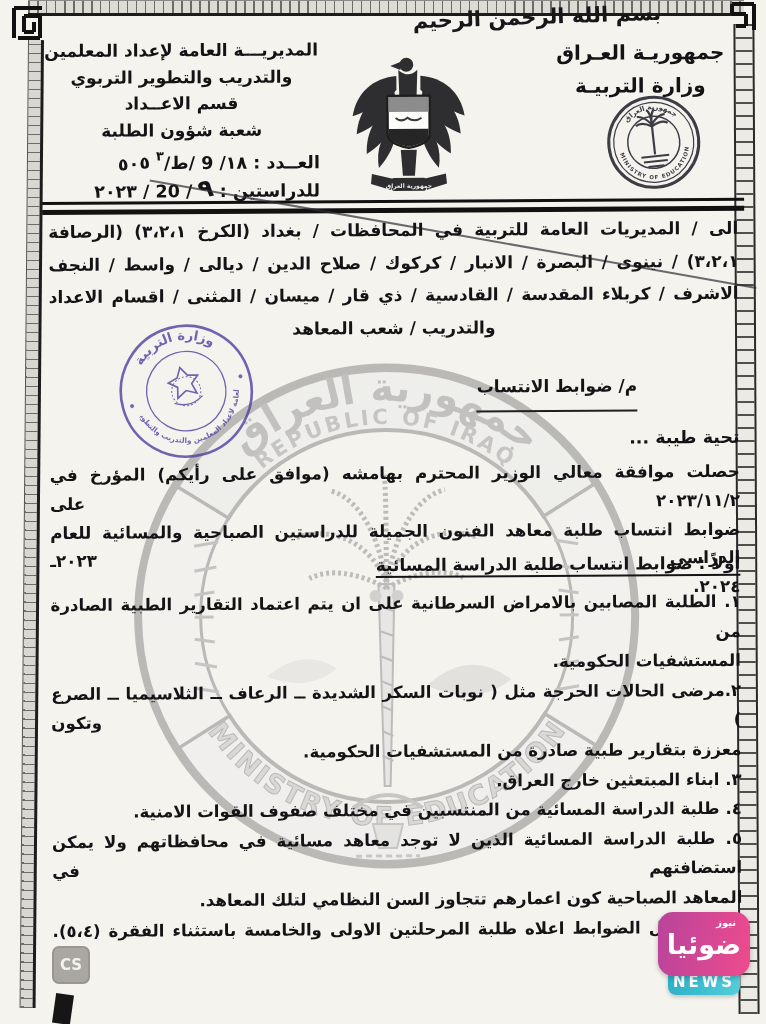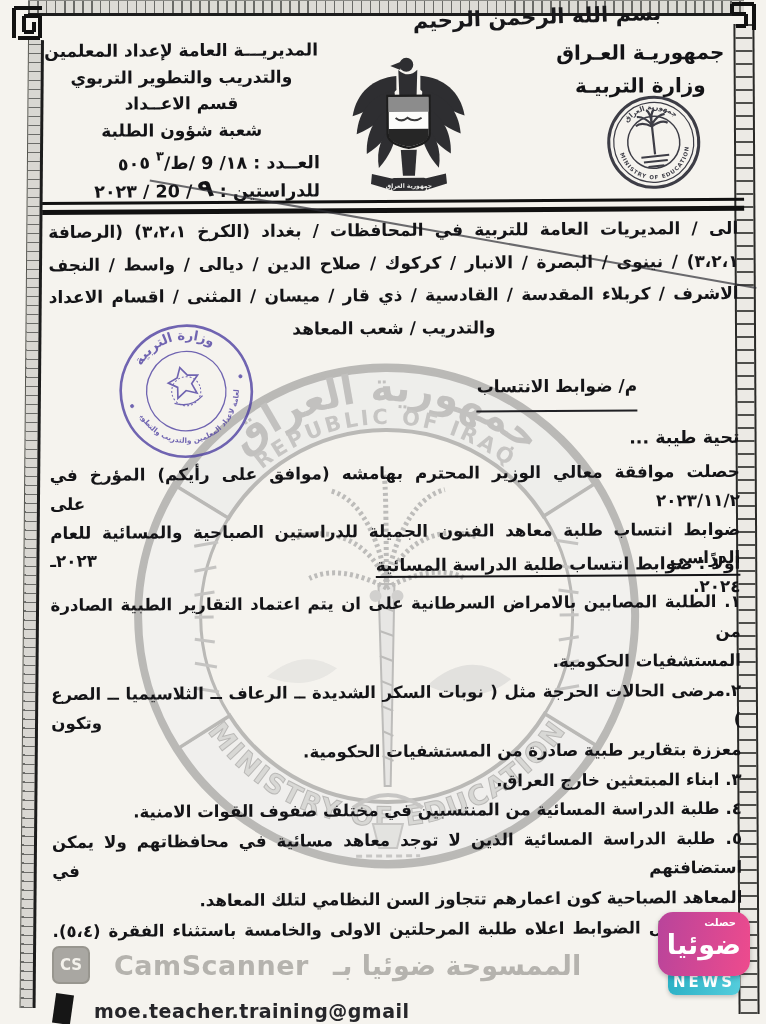--- a/index.html
+++ b/index.html
@@ -50,21 +50,21 @@
   .c{text-align:center;}
   .subject{position:absolute;top:377px;right:128px;direction:rtl;font-size:17px;
     font-weight:bold;color:#141417;border-bottom:2.5px solid #202024;padding-bottom:14px;}
   .greeting{top:429px;font-size:17.5px;}
   .intro{top:459px;font-size:16.8px;line-height:28.8px;}
   .section{top:555px;font-size:17px;}
   .section .u{text-decoration:underline;text-decoration-thickness:2px;text-underline-offset:5px;}
   .items{top:589px;font-size:16.6px;line-height:29.6px;}
 
   
-  .cams{position:absolute;left:52px;top:946px;display:flex;align-items:center;gap:24px;}
+  .cams{position:absolute;left:52px;top:946px;display:flex;align-items:center;gap:16px;}
   .cs-ico{width:34px;height:34px;border-radius:7px;background:#a9a7a2;border:2px solid #98968f;
     color:#f4f2ec;font-size:15px;font-weight:bold;display:flex;align-items:center;justify-content:center;}
   .cams .t{font-size:27px;color:var(--camscanner_gray,#b5b3ae);font-weight:bold;letter-spacing:.5px;}
   .email{position:absolute;left:94px;top:1000px;font-size:19px;font-weight:bold;
     color:#26262a;letter-spacing:.5px;font-family:"DejaVu Sans",sans-serif;}
   .badge{position:absolute;right:16px;top:912px;width:92px;}
   .badge-top{position:relative;height:64px;border-radius:15px;
     background:linear-gradient(100deg,var(--badge_pink1,#b8449b),var(--badge_pink2,#ee4b8d));
     display:flex;align-items:center;justify-content:center;
     color:#fff;font-size:27px;font-weight:bold;box-shadow:0 2px 5px rgba(0,0,0,.25);}
@@ -258,27 +258,24 @@
       <div>٣. ابناء المبتعثين خارج العراق.</div>
       <div>٤. طلبة الدراسة المسائية من المنتسبين في مختلف صفوف القوات الامنية.</div>
       <div class="j">٥. طلبة الدراسة المسائية الذين لا توجد معاهد مسائية في محافظاتهم ولا يمكن استضافتهم في</div>
       <div>المعاهد الصباحية كون اعمارهم تتجاوز السن النظامي لتلك المعاهد.</div>
       <div class="j">٦. لا تشمل الضوابط اعلاه طلبة المرحلتين الاولى والخامسة باستثناء الفقرة (٥،٤).</div>
     </div>
   </div>
 
   <div class="cams">
     <div class="cs-ico">CS</div>
-    <span class="t">CamScanner</span>
-    <span class="t">الممسوحة ضوئيا بـ</span>
   </div>
 
-  <div class="email">moe.teacher.training@gmail</div>
 
   <div class="badge">
     <div class="badge-top">
       <span>ضوئيا</span>
-      <span class="badge-sub">حصلت</span>
+      <span class="badge-sub">نيوز</span>
     </div>
     <div class="badge-news">NEWS</div>
   </div>
 
 </div>
 
 </body></html>

